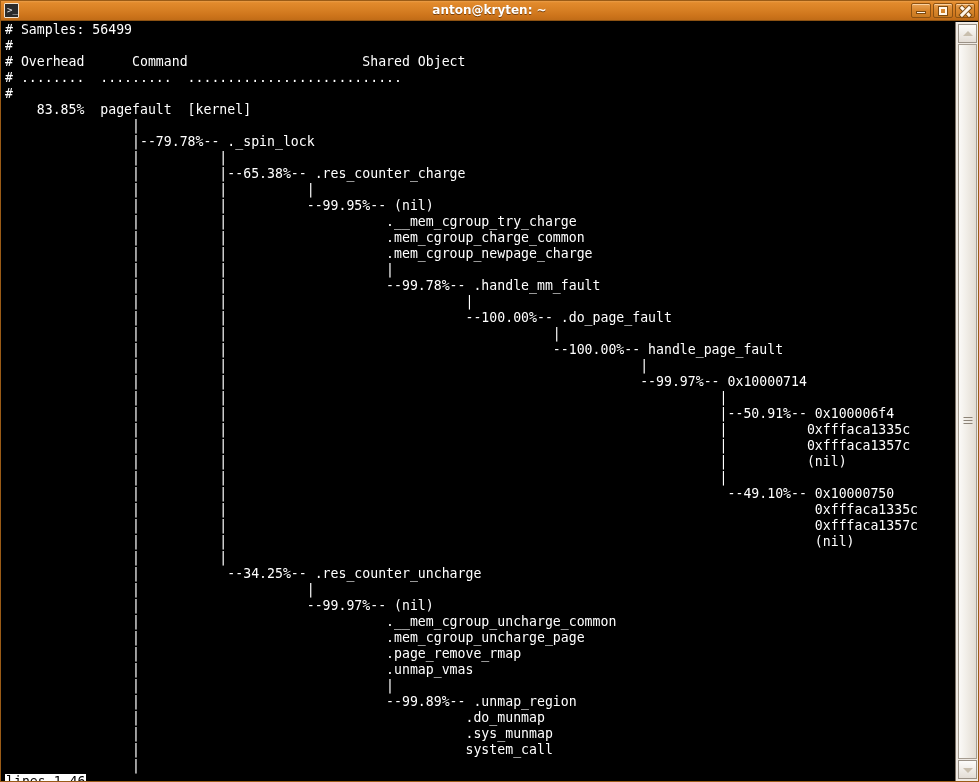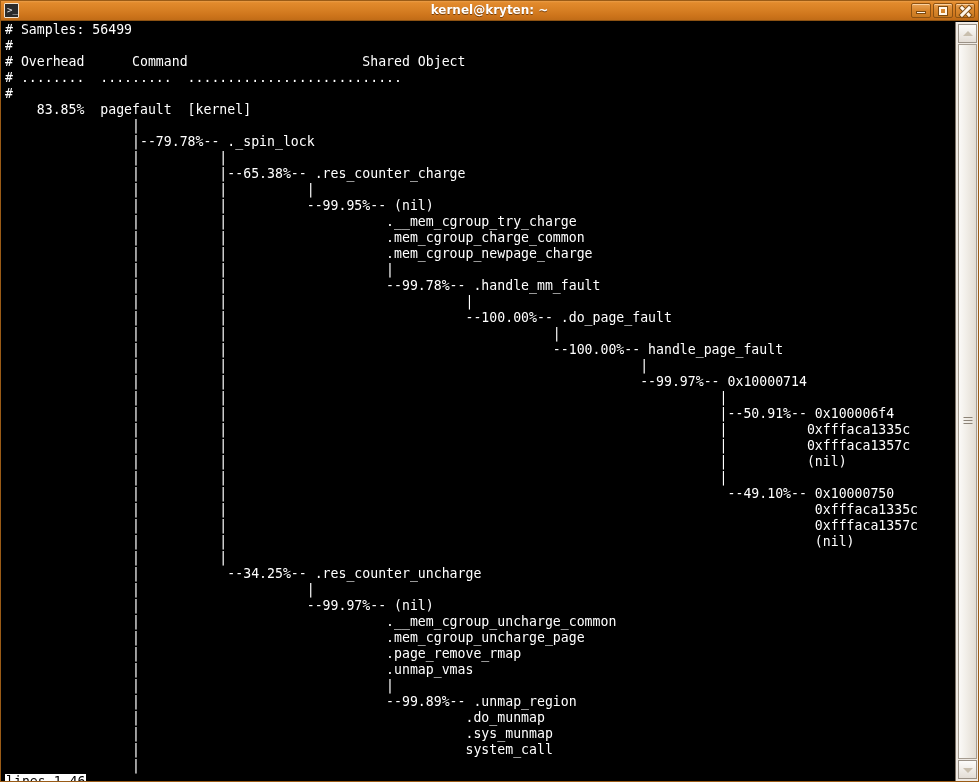--- a/index.html
+++ b/index.html
@@ -255,21 +255,21 @@
 </style>
 </head>
 <body>
 
 <div id="window">
 
   <div id="titlebar">
     <div id="app-icon">
       <span class="glyph">&gt;_</span>
     </div>
-    <div id="title-text">kernel@kryten: ~</div>
+    <div id="title-text">anton@kryten: ~</div>
 
     <div class="winbtn" id="btn-min">
       <span class="mk"></span>
     </div>
     <div class="winbtn" id="btn-max">
       <span class="mk"></span>
     </div>
     <div class="winbtn" id="btn-close">
       <span class="mk"></span>
     </div>

